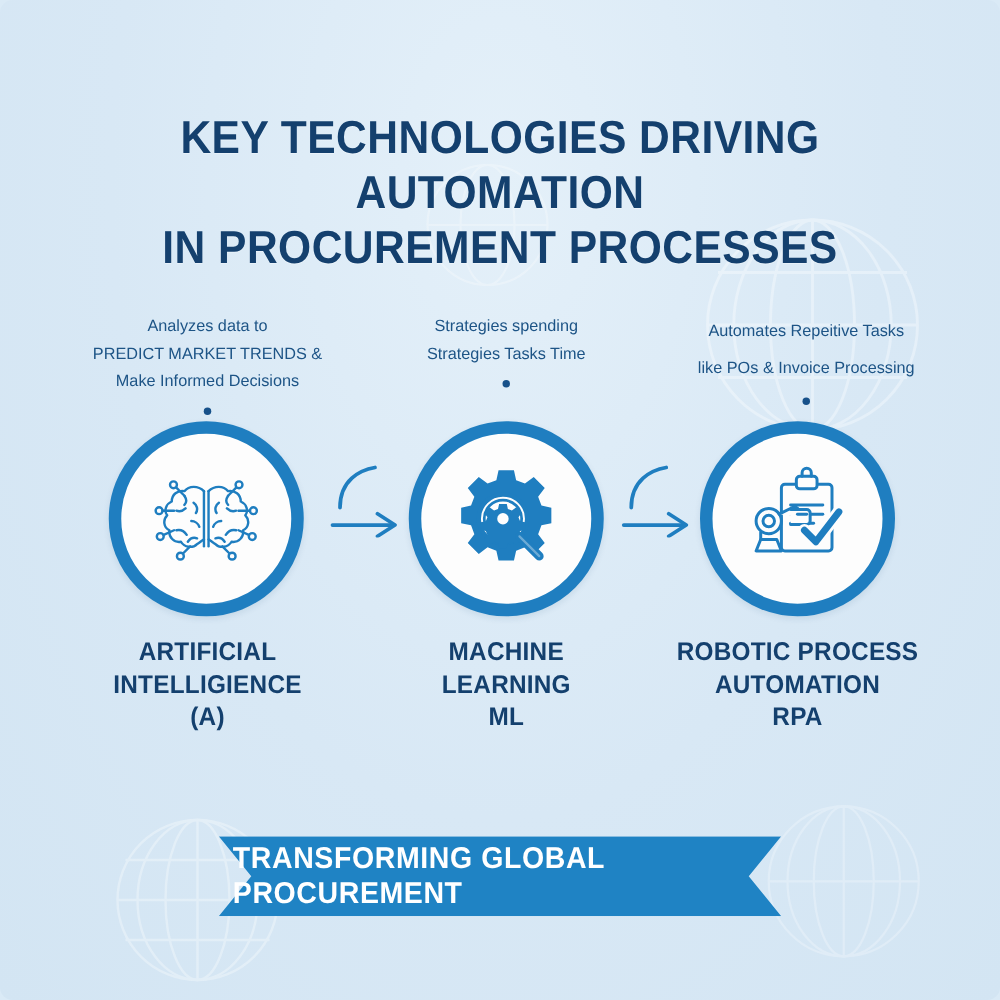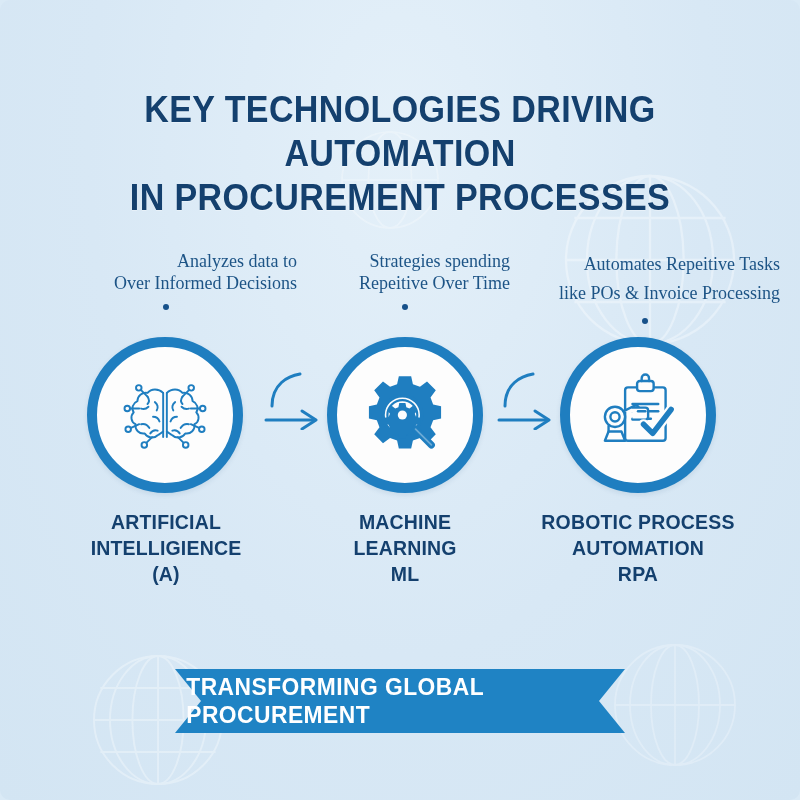--- a/index.html
+++ b/index.html
@@ -33,26 +33,25 @@
     letter-spacing:.4px;
     transform:scaleX(.92);
     transform-origin:50% 50%;
     text-shadow:0 1px 0 rgba(255,255,255,.35);
   }
   .title .l2 { display:block; }
 
   
   .col { position:absolute; top:250px; }
   .col-desc {
-    text-align:right;
+    text-align:center;
     color:#1d5486;
-    font-size:18px;
+    font-size:13px;
     line-height:22px;
     font-weight:400;
-    font-family:Liberation Serif, serif;
   }
   .col-desc.wide { line-height:29px; }
   .dot {
     width:6px; height:6px; border-radius:50%;
     background:#17518a; margin:10px auto 0;
   }
 
   .circle-wrap { position:absolute; }
   .circle {
     width:156px; height:156px; border-radius:50%;
@@ -155,21 +154,22 @@
   </div>
 
   <div class="title">
     <span>KEY TECHNOLOGIES DRIVING AUTOMATION</span>
     <span class="l2">IN PROCUREMENT PROCESSES</span>
   </div>
 
   <div class="col" style="left:35px; width:262px;">
     <div class="col-desc">
       <div>Analyzes data to</div>
-      <div>Over Informed Decisions</div>
+      <div>PREDICT MARKET TRENDS &amp;</div>
+      <div>Make Informed Decisions</div>
     </div>
     <div class="dot"></div>
   </div>
 
   <div class="circle-wrap" style="left:87px; top:337px;">
     <div class="circle">
       <span>
         <svg width="92" height="92" viewBox="0 0 100 100">
           <g fill="none" stroke="#1f7ec0" stroke-width="2.1" stroke-linecap="round" stroke-linejoin="round">
 
@@ -218,21 +218,21 @@
         <path d="M10 38 C10 16, 26 8, 38 6"></path>
         <path d="M4 52 H52"></path>
       </g>
       <path d="M40 43 L54 52 L40 61" fill="none" stroke="#1f7ec0" stroke-width="3" stroke-linecap="round" stroke-linejoin="round"></path>
     </svg>
   </div>
 
   <div class="col" style="left:300px; width:210px;">
     <div class="col-desc">
       <div>Strategies spending</div>
-      <div>Repeitive Over Time</div>
+      <div>Strategies Tasks Time</div>
     </div>
     <div class="dot"></div>
   </div>
 
   <div class="circle-wrap" style="left:327px; top:337px;">
     <div class="circle">
       <span>
         <svg width="88" height="88" viewBox="0 0 100 100">
           <g fill="#1f7ec0">
             <path d="M43 6h14l2 9 8 3 8-6 10 10-6 8 3 8 9 2v14l-9 2-3 8 6 8-10 10-8-6-8 3-2 9H43l-2-9-8-3-8 6-10-10 6-8-3-8-9-2V40l9-2 3-8-6-8 10-10 8 6 8-3z"></path>

